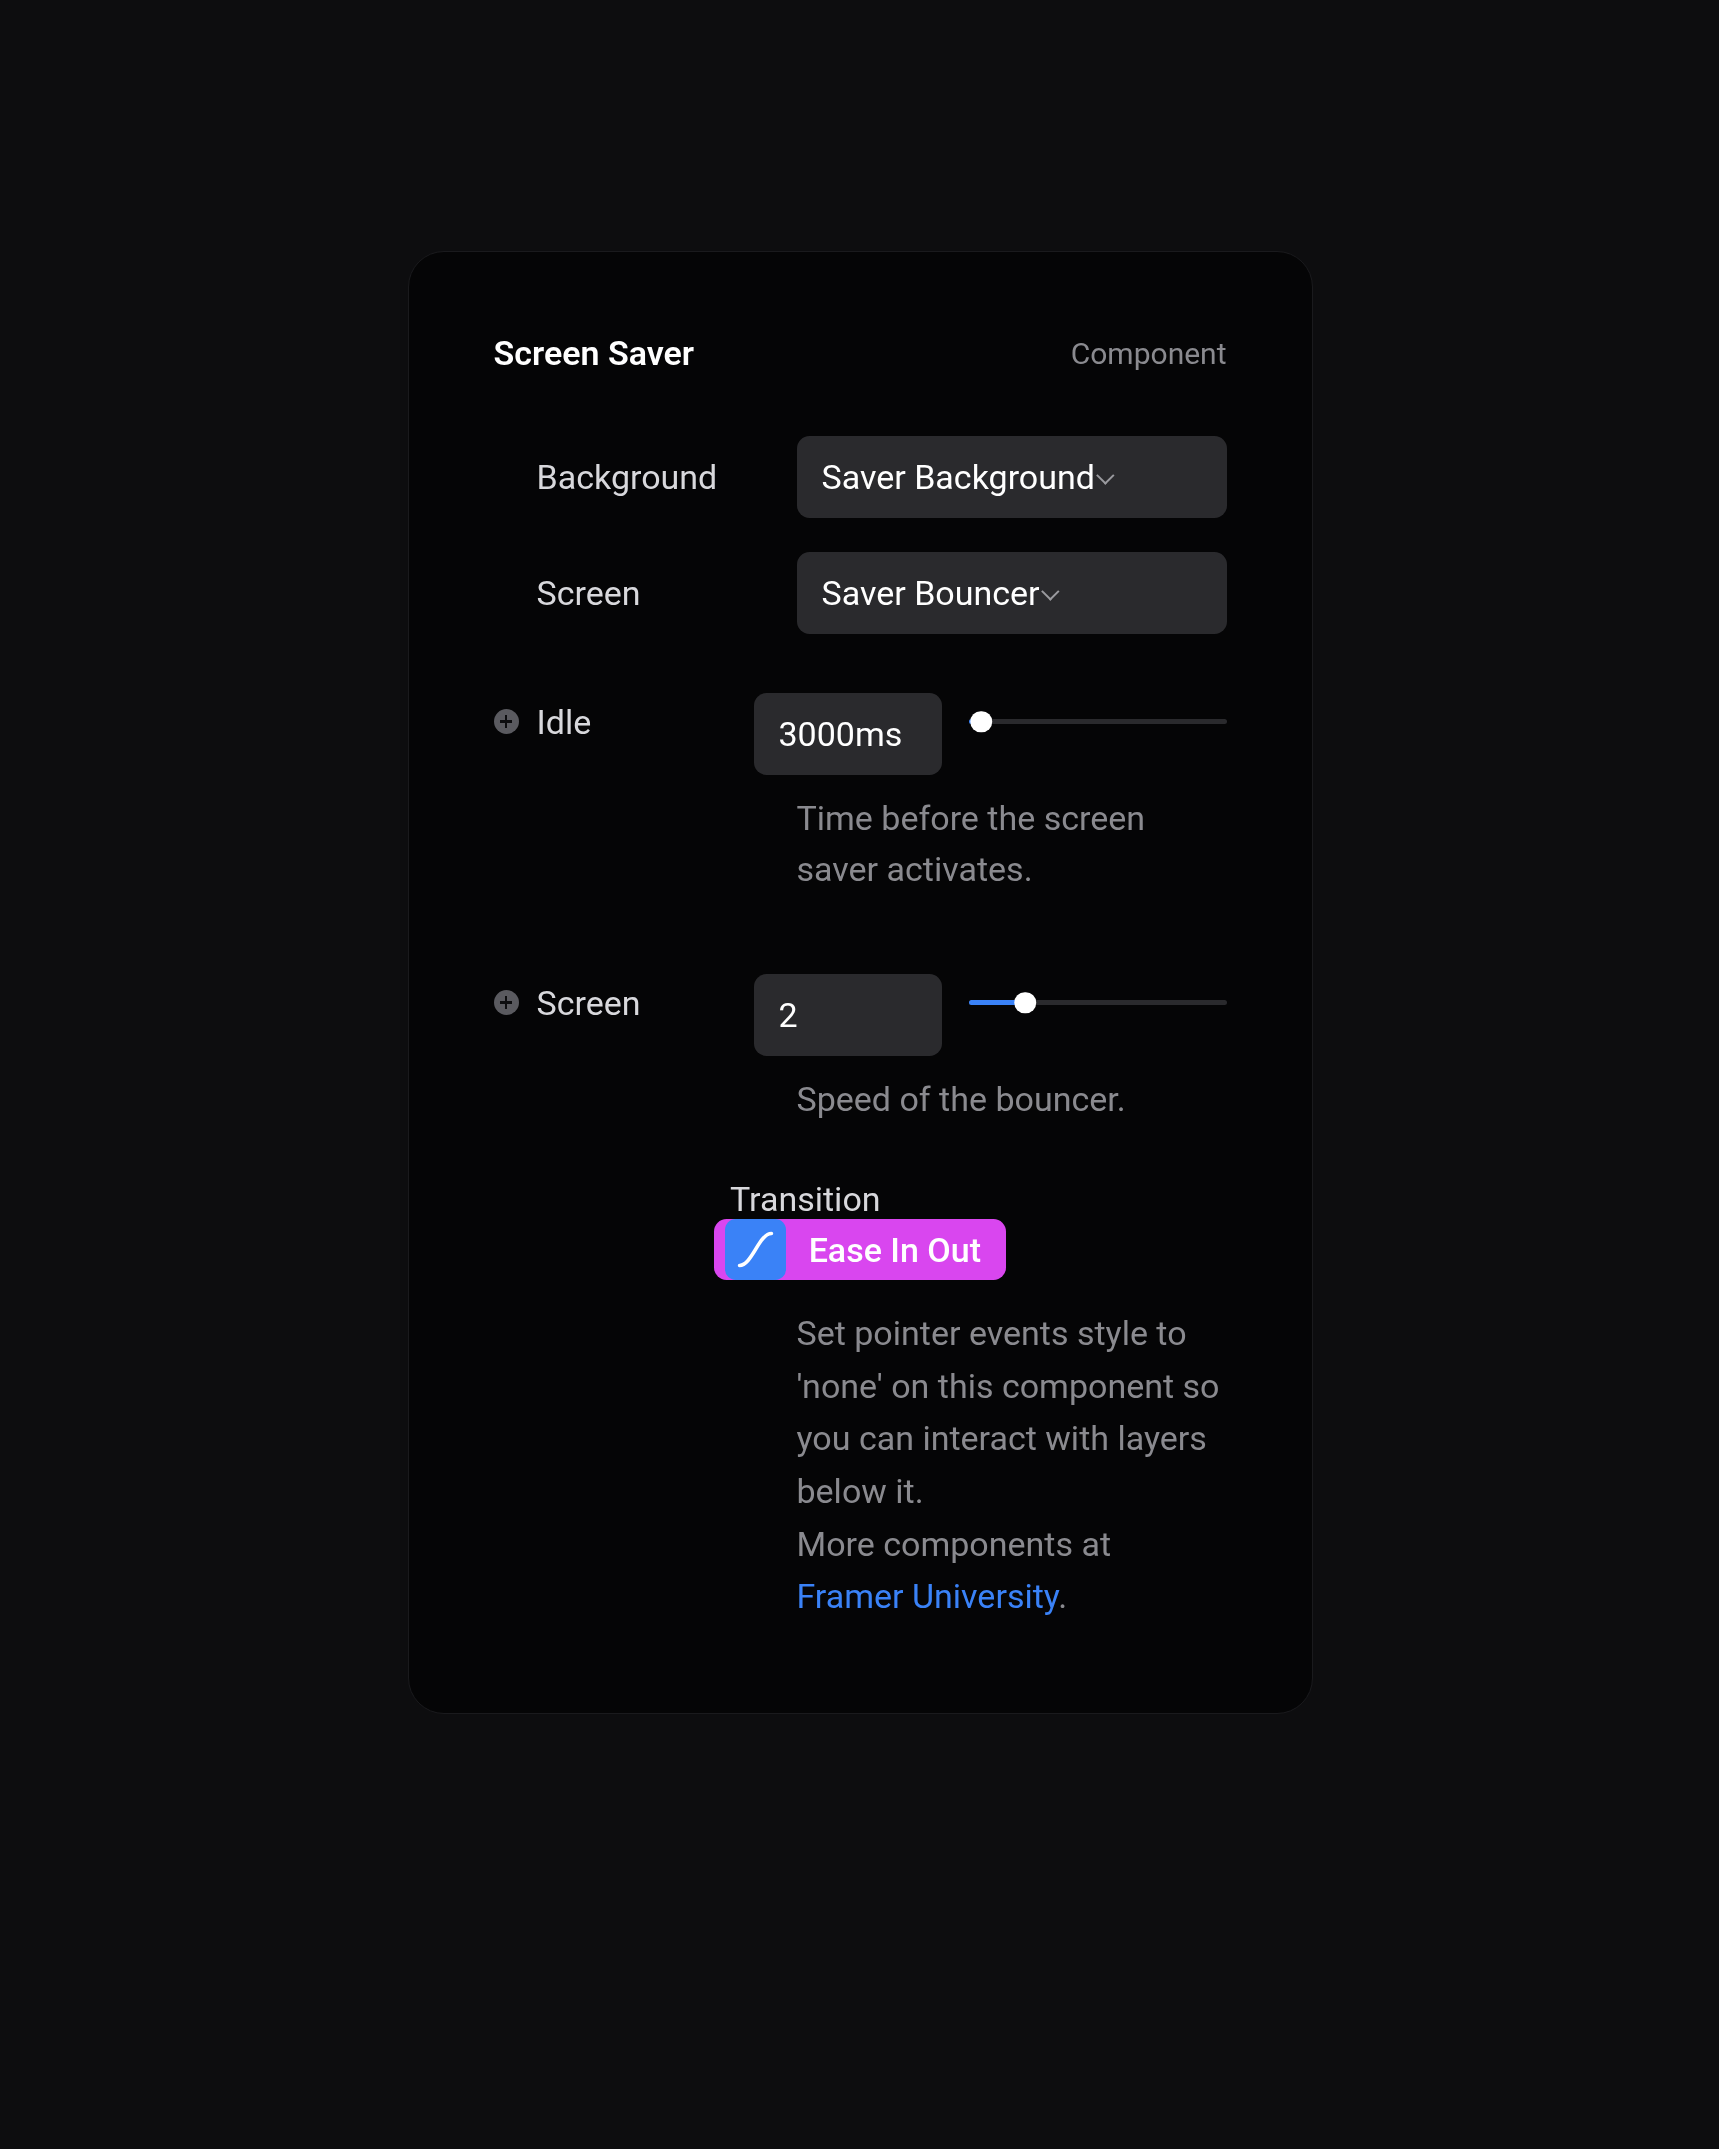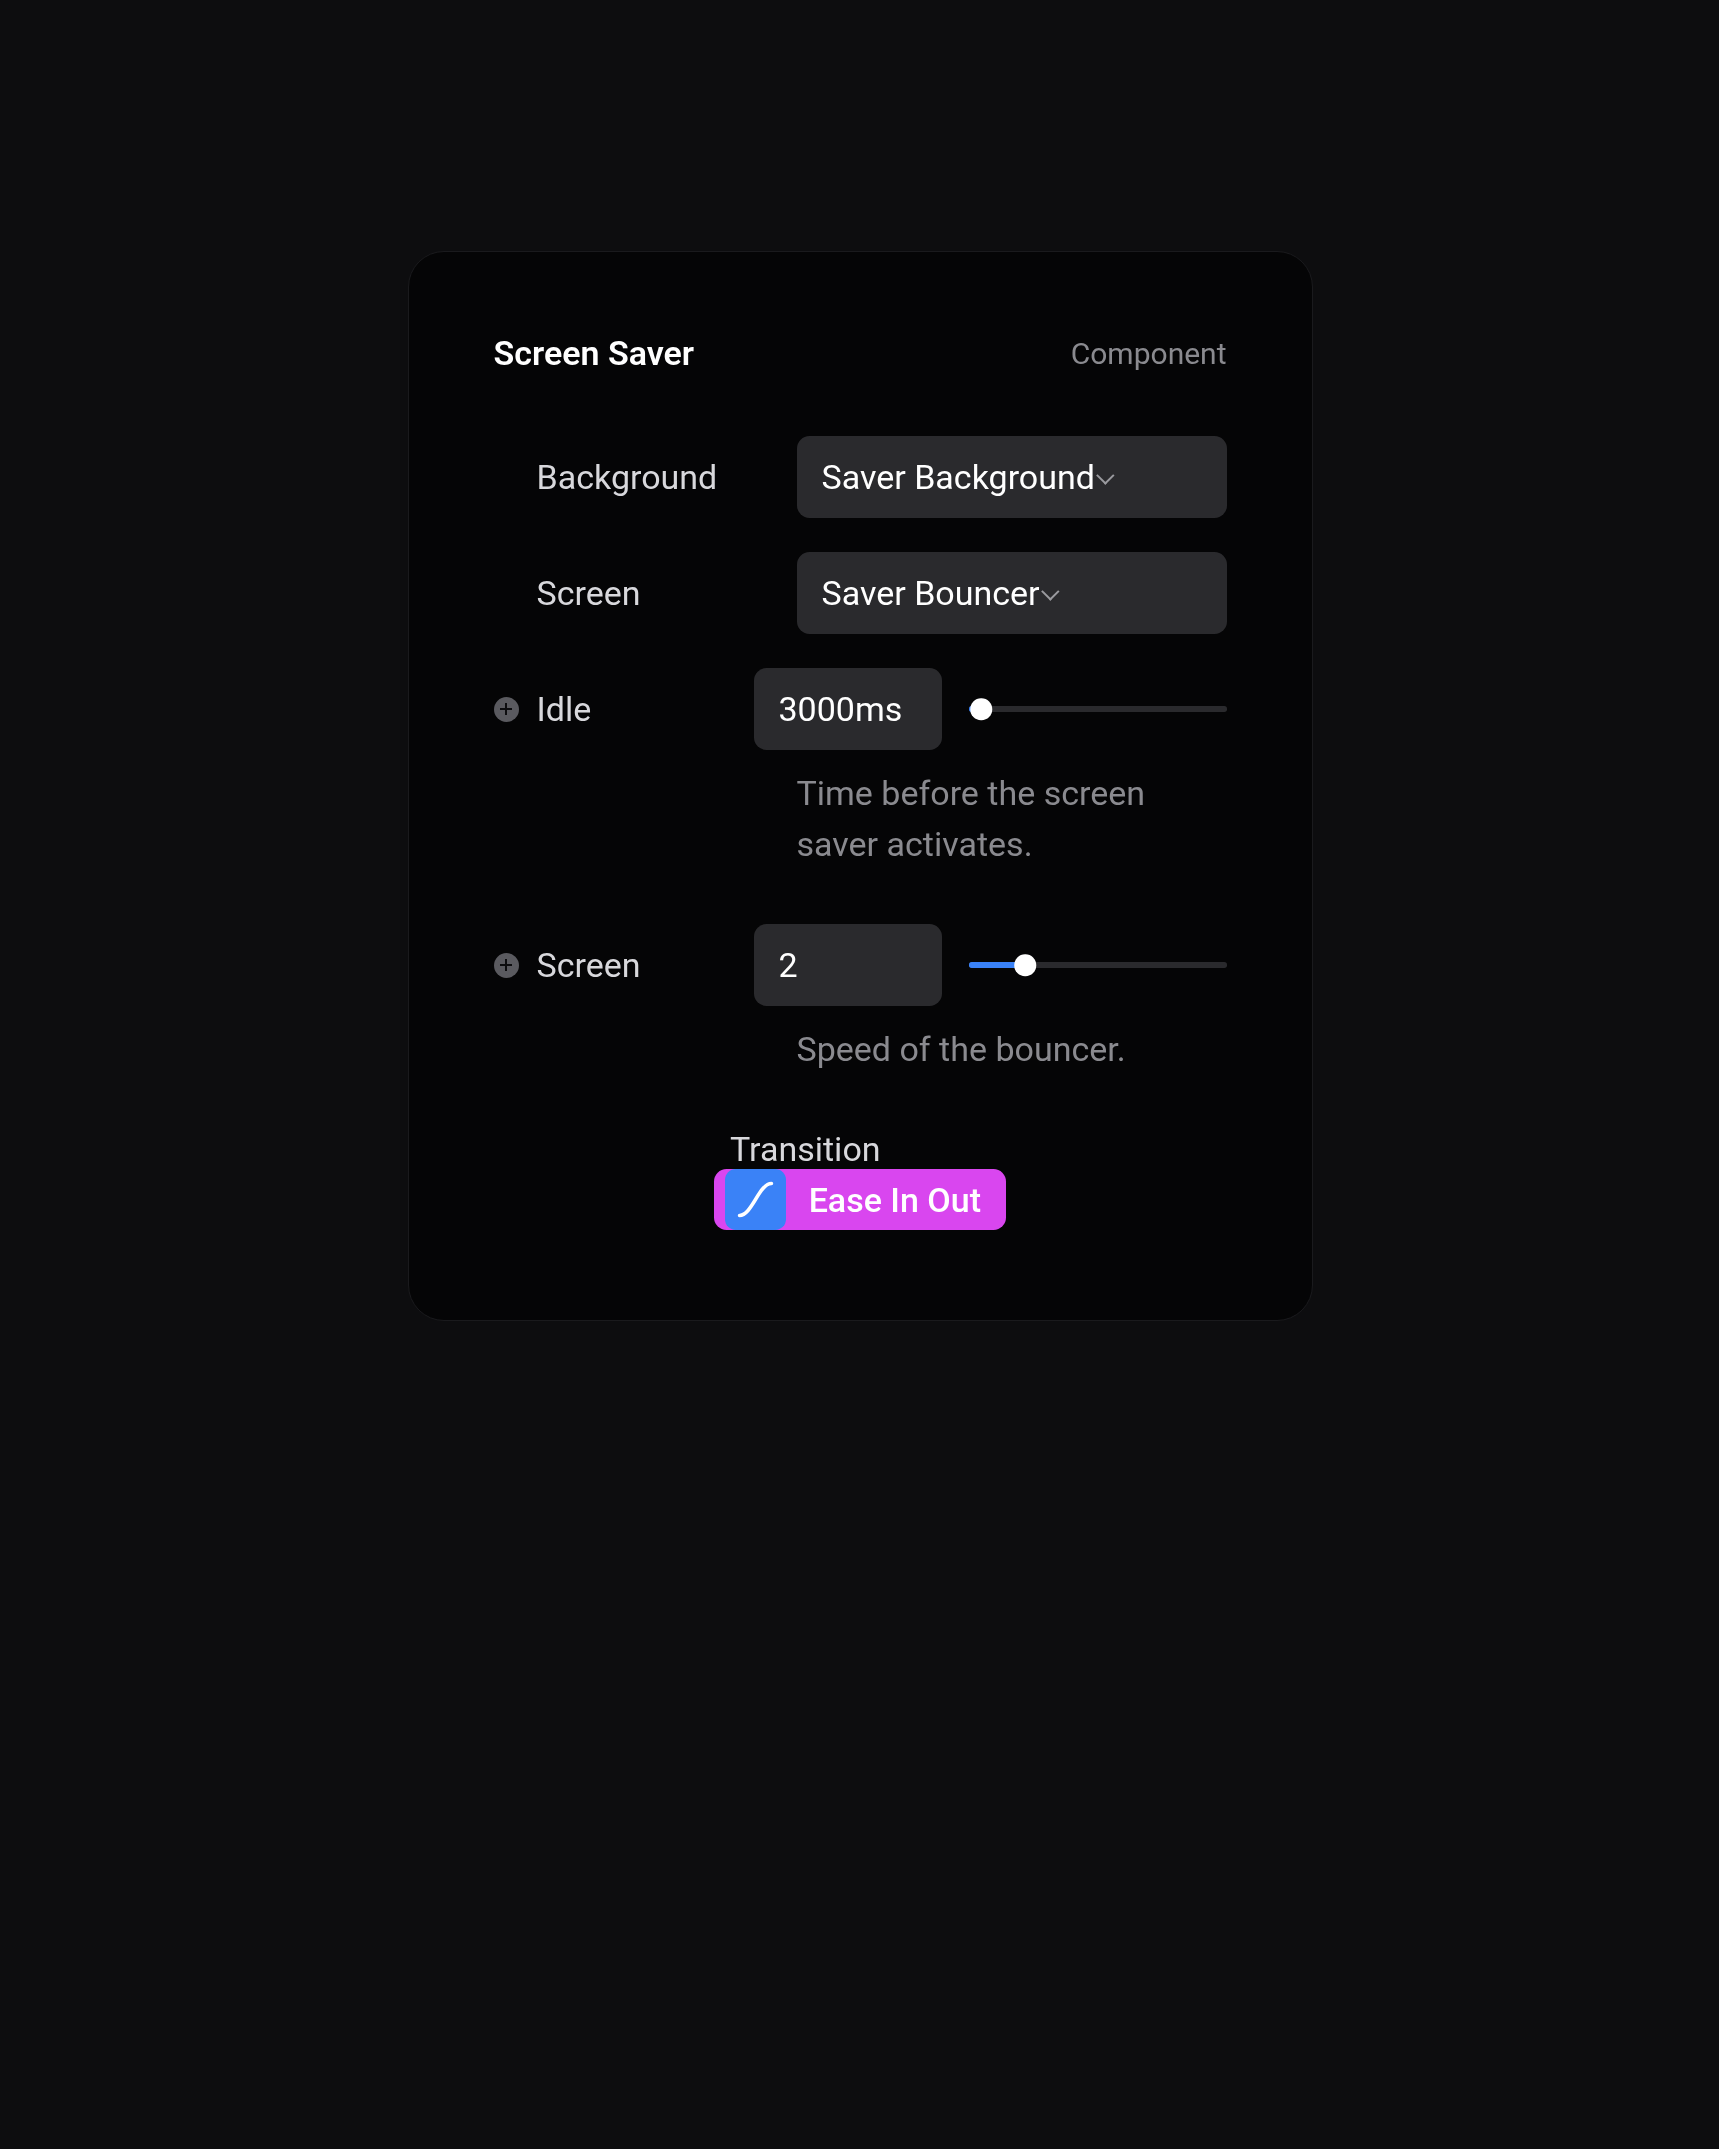--- a/index.html
+++ b/index.html
@@ -155,20 +155,21 @@
       background: #2a2a2d;
       border-radius: 12.5px;
       height: 82px;
       width: 188px;
       display: flex;
       align-items: center;
       padding: 0 25px;
       color: #ffffff;
       font-size: 34px;
       font-weight: 400;
+      margin-top: 25px;
     }
     
     .slider-container {
       flex: 1;
       position: relative;
       height: 21.5px;
       display: flex;
       align-items: center;
     }
     
@@ -325,15 +326,19 @@
     <div class="label">Transition</div>
     <div class="transition-value">
       <div class="ease-icon">
         <svg class="ease-curve" viewBox="0 0 44 44">
           <path d="M 4 40 C 18 40, 26 4, 40 4" stroke="#ffffff" stroke-width="4" fill="none" stroke-linecap="round"></path>
         </svg>
       </div>
       <span class="transition-text">Ease In Out</span>
     </div>
   </div>
+  <div class="help-text-large">
+    <span>Set pointer events style to 'none' on this component so you can interact with layers below it.</span><br>
+    <span>More components at </span><a class="link">Framer University</a><span>.</span>
+  </div>
 
 </div>
 
 
 </body></html>

